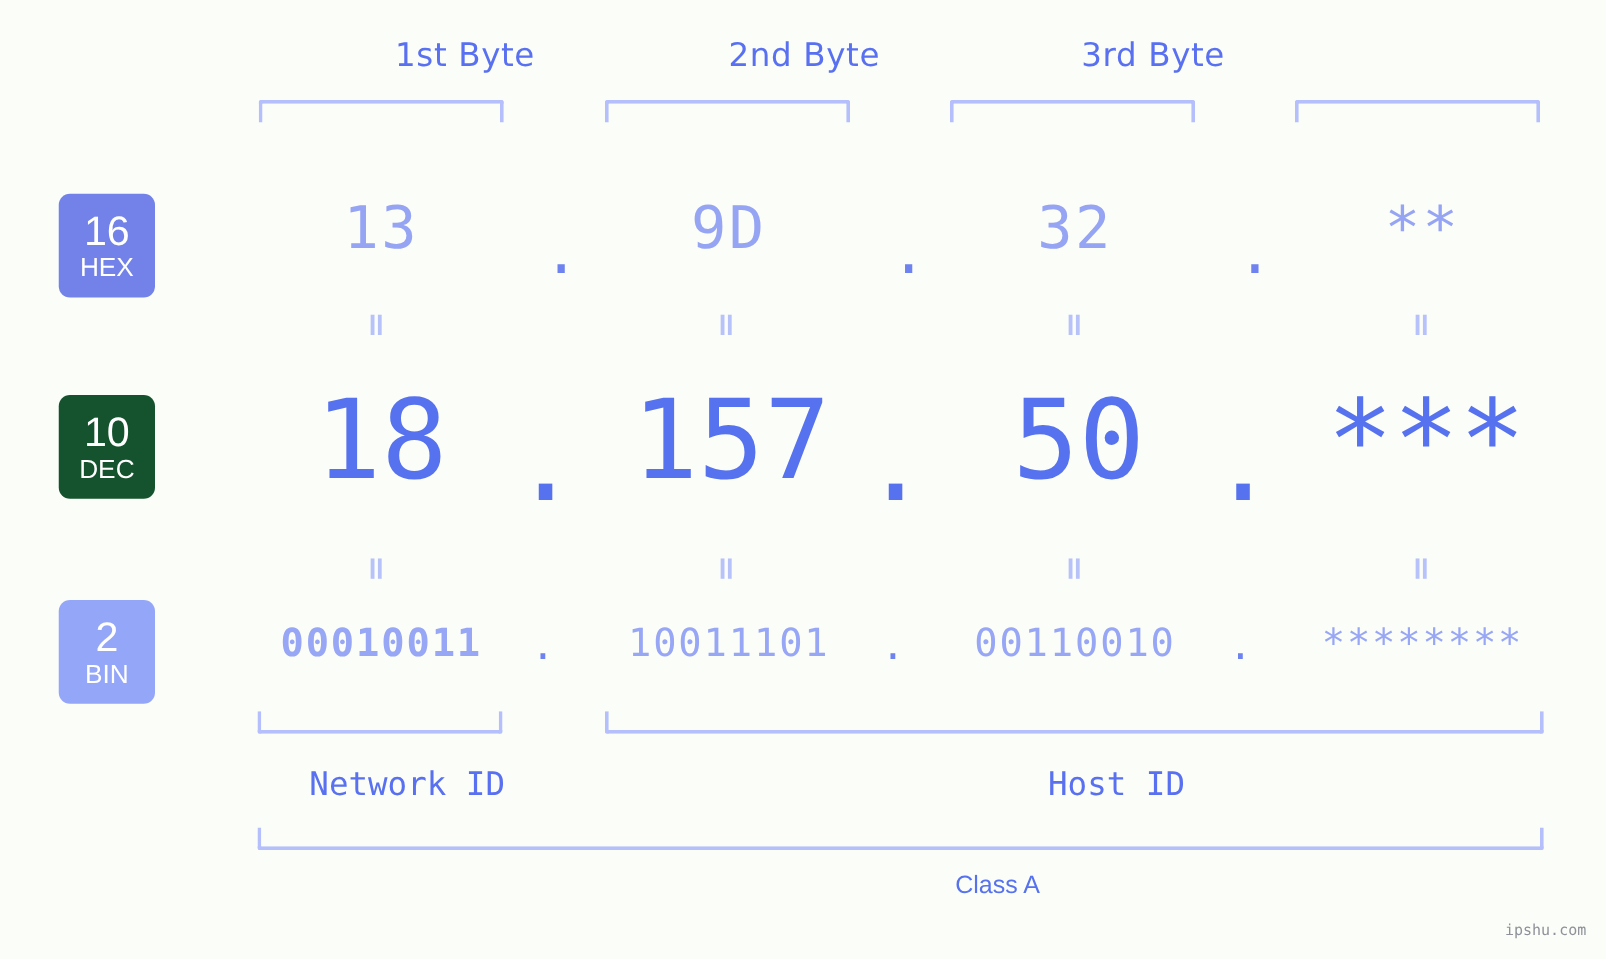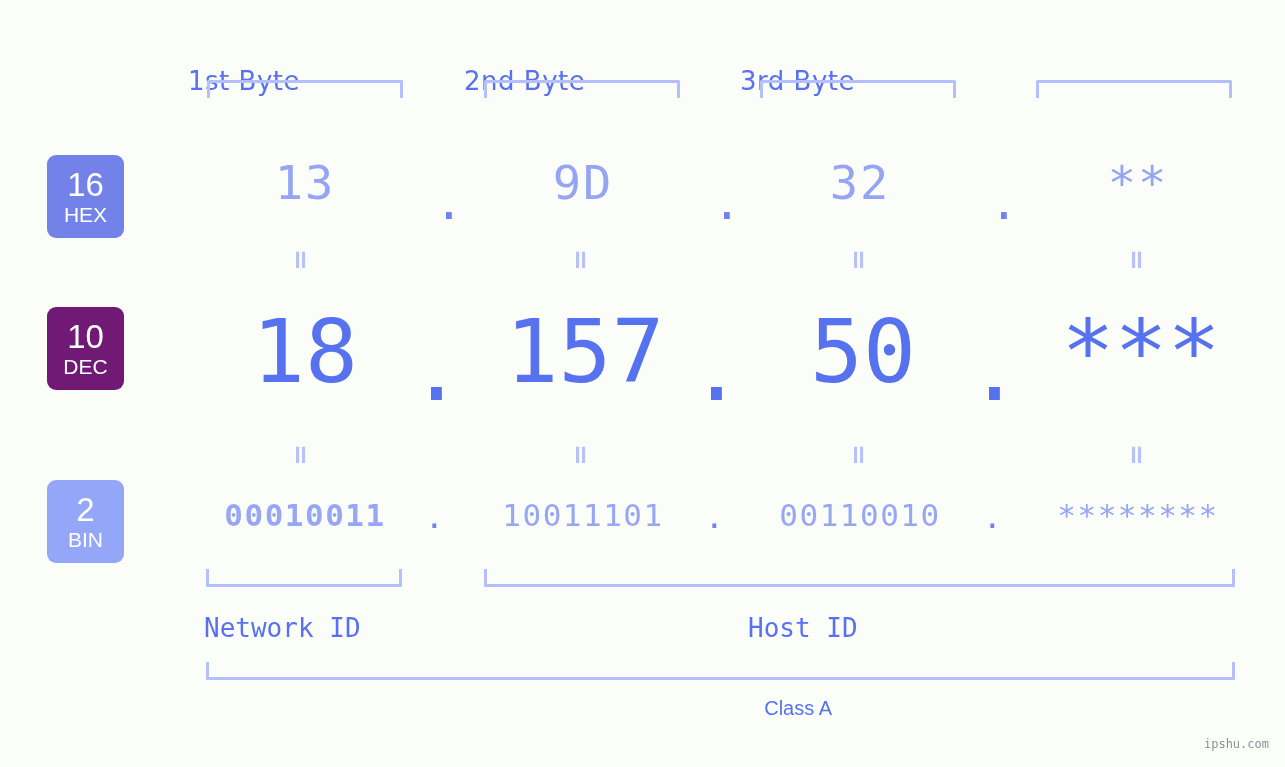--- a/index.html
+++ b/index.html
@@ -20,27 +20,26 @@
     position: relative;
     width: 1285px;
     height: 767px;
   }
 
   
   .byte-label {
     position: absolute;
     top: 30px;
     width: 240px;
-    text-align: left;
+    text-align: right;
     font-family: "DejaVu Sans", sans-serif;
     font-size: 26px;
     color: #5971f0;
     letter-spacing: 0.5px;
     white-space: nowrap;
-    margin-top: 36px;
   }
 
   
   .bracket {
     position: absolute;
     border: 3px solid #b4bffb;
     height: 18px;
     box-sizing: border-box;
   }
   .bracket.down {
@@ -76,21 +75,21 @@
     font-size: 33px;
     font-weight: 400;
     letter-spacing: 0px;
   }
   .badge .abbr {
     font-size: 21px;
     font-weight: 400;
     margin-top: 3px;
   }
   .badge.hex { top: 155px; background: #7282e8; }
-  .badge.dec { top: 307px; background: #701a75; }
+  .badge.dec { top: 316px; background: #14532d; }
   .badge.bin { top: 480px; background: #94a6f8; }
 
   
   .value-row {
     position: absolute;
     left: 140px;
     width: 1145px;
     display: block;
   }
 
@@ -149,21 +148,21 @@
     transform-origin: center center;
     width: 30px;
     text-align: center;
     line-height: 1;
     font-weight: 700;
   }
 
   
   .section-label {
     position: absolute;
-    text-align: left;
+    text-align: right;
     font-size: 26px;
     color: #5971f0;
     white-space: nowrap;
     font-family: "DejaVu Sans Mono", monospace;
   }
 
   .class-label {
     position: absolute;
     text-align: right;
     font-size: 20px;

